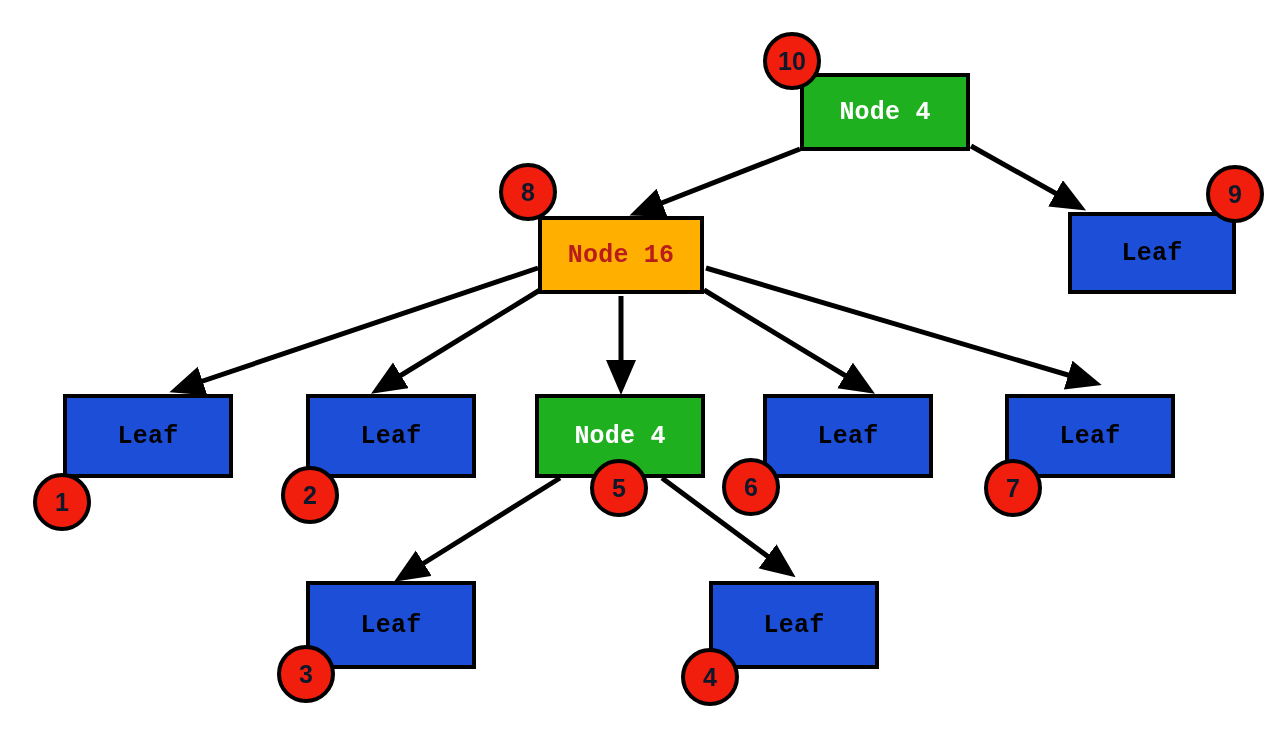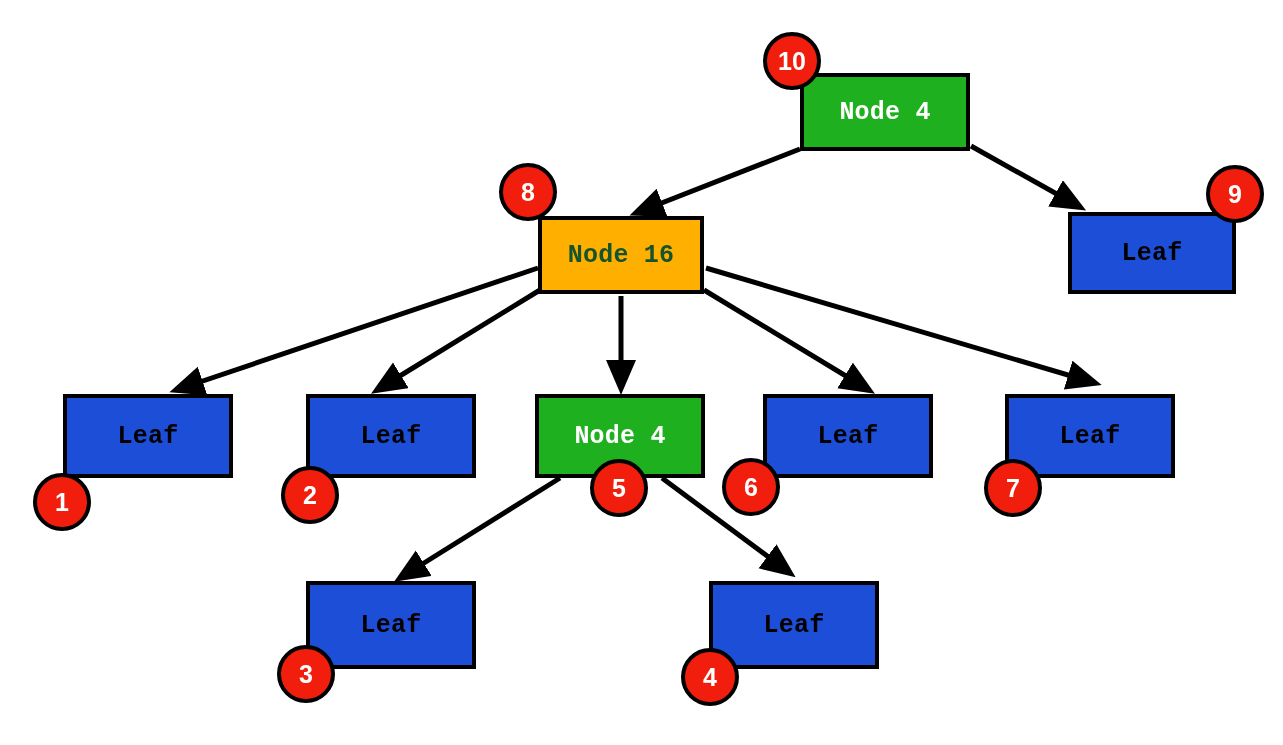--- a/index.html
+++ b/index.html
@@ -40,31 +40,31 @@
   .node.leaf {
     background: #1d4ed8;
     color: #000000;
   }
   .node.green {
     background: #1FB01F;
     color: #ffffff;
   }
   .node.orange {
     background: #FFAF00;
-    color: #14532d;
+    color: #b91c1c;
   }
   .badge {
     position: absolute;
     box-sizing: border-box;
     width: 58px;
     height: 58px;
     border-radius: 50%;
     background: #F21E0D;
     border: 4px solid #000000;
-    color: #ffffff;
+    color: #0f172a;
     display: flex;
     align-items: center;
     justify-content: center;
     font-size: 25px;
     font-weight: bold;
     font-family: "Liberation Sans", sans-serif;
     z-index: 9;
   }
 </style>
 </head>

